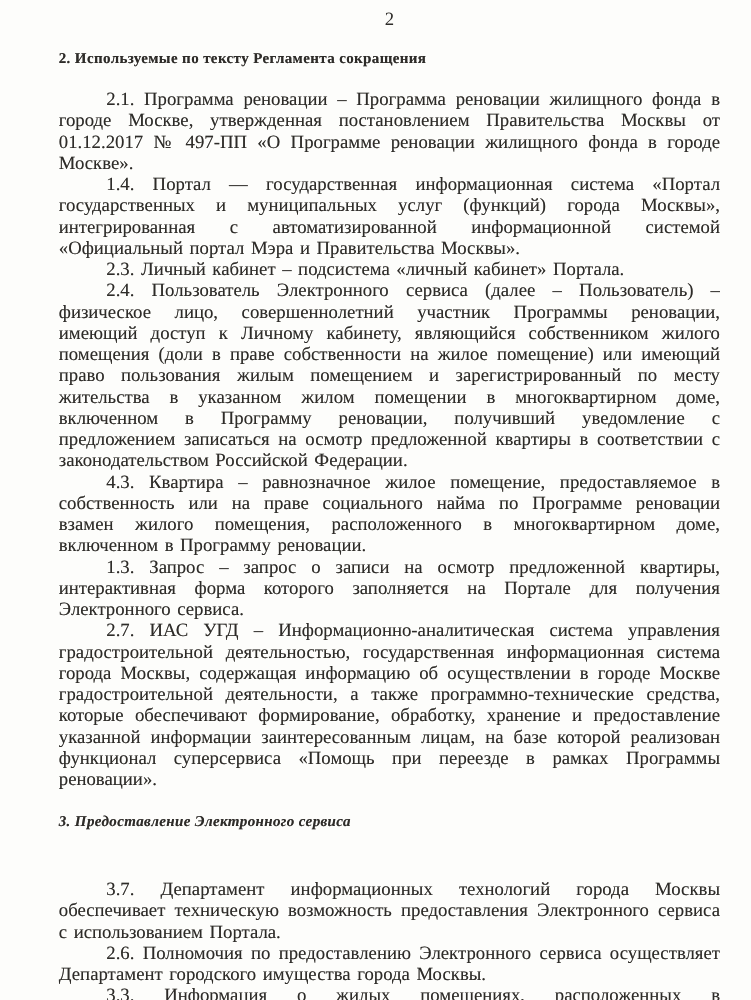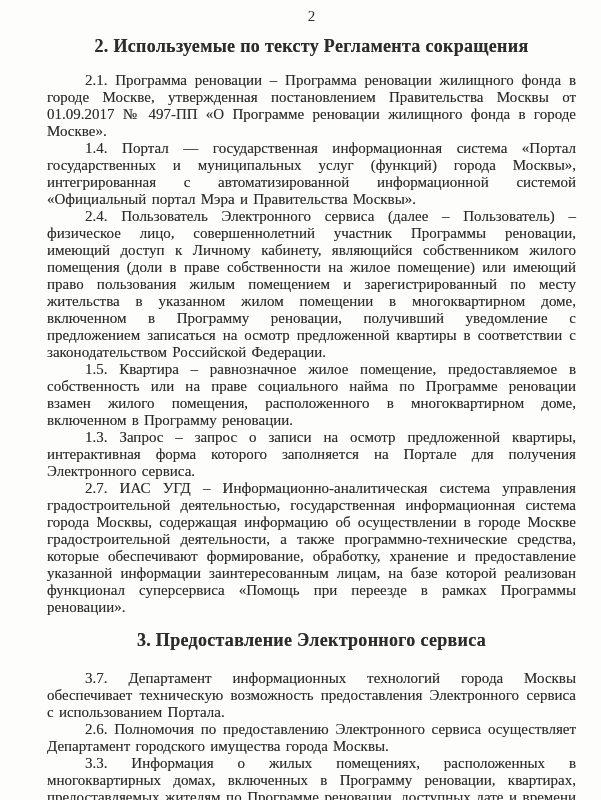--- a/index.html
+++ b/index.html
@@ -21,53 +21,55 @@
     padding: 8px 25px 0 47px;
     background: #fdfdfb;
   }
   .page-number {
     text-align: center;
     font-size: 15px;
     line-height: 17px;
     margin: 0 0 13px 0;
   }
   .heading {
-    font-size: 18px;
+    font-size: 12px;
     line-height: 17px;
     font-weight: bold;
-    text-align: center;
+    text-align: left;
     margin: 0 0 17px 0;
     letter-spacing: 0.3px;
     text-shadow: 0 0 0.5px rgba(46, 44, 41, 0.6);
   }
   .heading-mid {
-    margin: 16px 0 21px 0;
+    margin: 16px 0 38px 0;
+    font-style: italic;
   }
   .para {
     margin: 0;
     font-size: 15px;
     line-height: 17px;
     text-align: justify;
     text-indent: 38px;
     word-spacing: 1.5px;
     text-shadow: 0 0 0.4px rgba(46, 44, 41, 0.45);
   }
 </style>
 </head>
 <body>
 
 <div class="sheet">
   <div class="page-number">2</div>
 
   <h1 class="heading">2. Используемые по тексту Регламента сокращения</h1>
 
-  <p class="para">2.1. Программа реновации – Программа реновации жилищного фонда в городе Москве, утвержденная постановлением Правительства Москвы от 01.09.2017 № 497-ПП «О Программе реновации жилищного фонда в городе Москве».</p>
+  <p class="para">2.1. Программа реновации – Программа реновации жилищного фонда в городе Москве, утвержденная постановлением Правительства Москвы от 01.12.2017 № 497-ПП «О Программе реновации жилищного фонда в городе Москве».</p>
   <p class="para">1.4. Портал — государственная информационная система «Портал государственных и муниципальных услуг (функций) города Москвы», интегрированная с автоматизированной информационной системой «Официальный портал Мэра и Правительства Москвы».</p>
+  <p class="para">2.3. Личный кабинет – подсистема «личный кабинет» Портала.</p>
   <p class="para">2.4. Пользователь Электронного сервиса (далее – Пользователь) – физическое лицо, совершеннолетний участник Программы реновации, имеющий доступ к Личному кабинету, являющийся собственником жилого помещения (доли в праве собственности на жилое помещение) или имеющий право пользования жилым помещением и зарегистрированный по месту жительства в указанном жилом помещении в многоквартирном доме, включенном в Программу реновации, получивший уведомление с предложением записаться на осмотр предложенной квартиры в соответствии с законодательством Российской Федерации.</p>
-  <p class="para">1.5. Квартира – равнозначное жилое помещение, предоставляемое в собственность или на праве социального найма по Программе реновации взамен жилого помещения, расположенного в многоквартирном доме, включенном в Программу реновации.</p>
+  <p class="para">4.3. Квартира – равнозначное жилое помещение, предоставляемое в собственность или на праве социального найма по Программе реновации взамен жилого помещения, расположенного в многоквартирном доме, включенном в Программу реновации.</p>
   <p class="para">1.3. Запрос – запрос о записи на осмотр предложенной квартиры, интерактивная форма которого заполняется на Портале для получения Электронного сервиса.</p>
   <p class="para">2.7. ИАС УГД – Информационно-аналитическая система управления градостроительной деятельностью, государственная информационная система города Москвы, содержащая информацию об осуществлении в городе Москве градостроительной деятельности, а также программно-технические средства, которые обеспечивают формирование, обработку, хранение и предоставление указанной информации заинтересованным лицам, на базе которой реализован функционал суперсервиса «Помощь при переезде в рамках Программы реновации».</p>
 
   <h1 class="heading heading-mid">3. Предоставление Электронного сервиса</h1>
 
   <p class="para">3.7. Департамент информационных технологий города Москвы обеспечивает техническую возможность предоставления Электронного сервиса с использованием Портала.</p>
   <p class="para">2.6. Полномочия по предоставлению Электронного сервиса осуществляет Департамент городского имущества города Москвы.</p>
   <p class="para">3.3. Информация о жилых помещениях, расположенных в многоквартирных домах, включенных в Программу реновации, квартирах, предоставляемых жителям по Программе реновации, доступных дате и времени записи на осмотр</p>
 </div>
 

